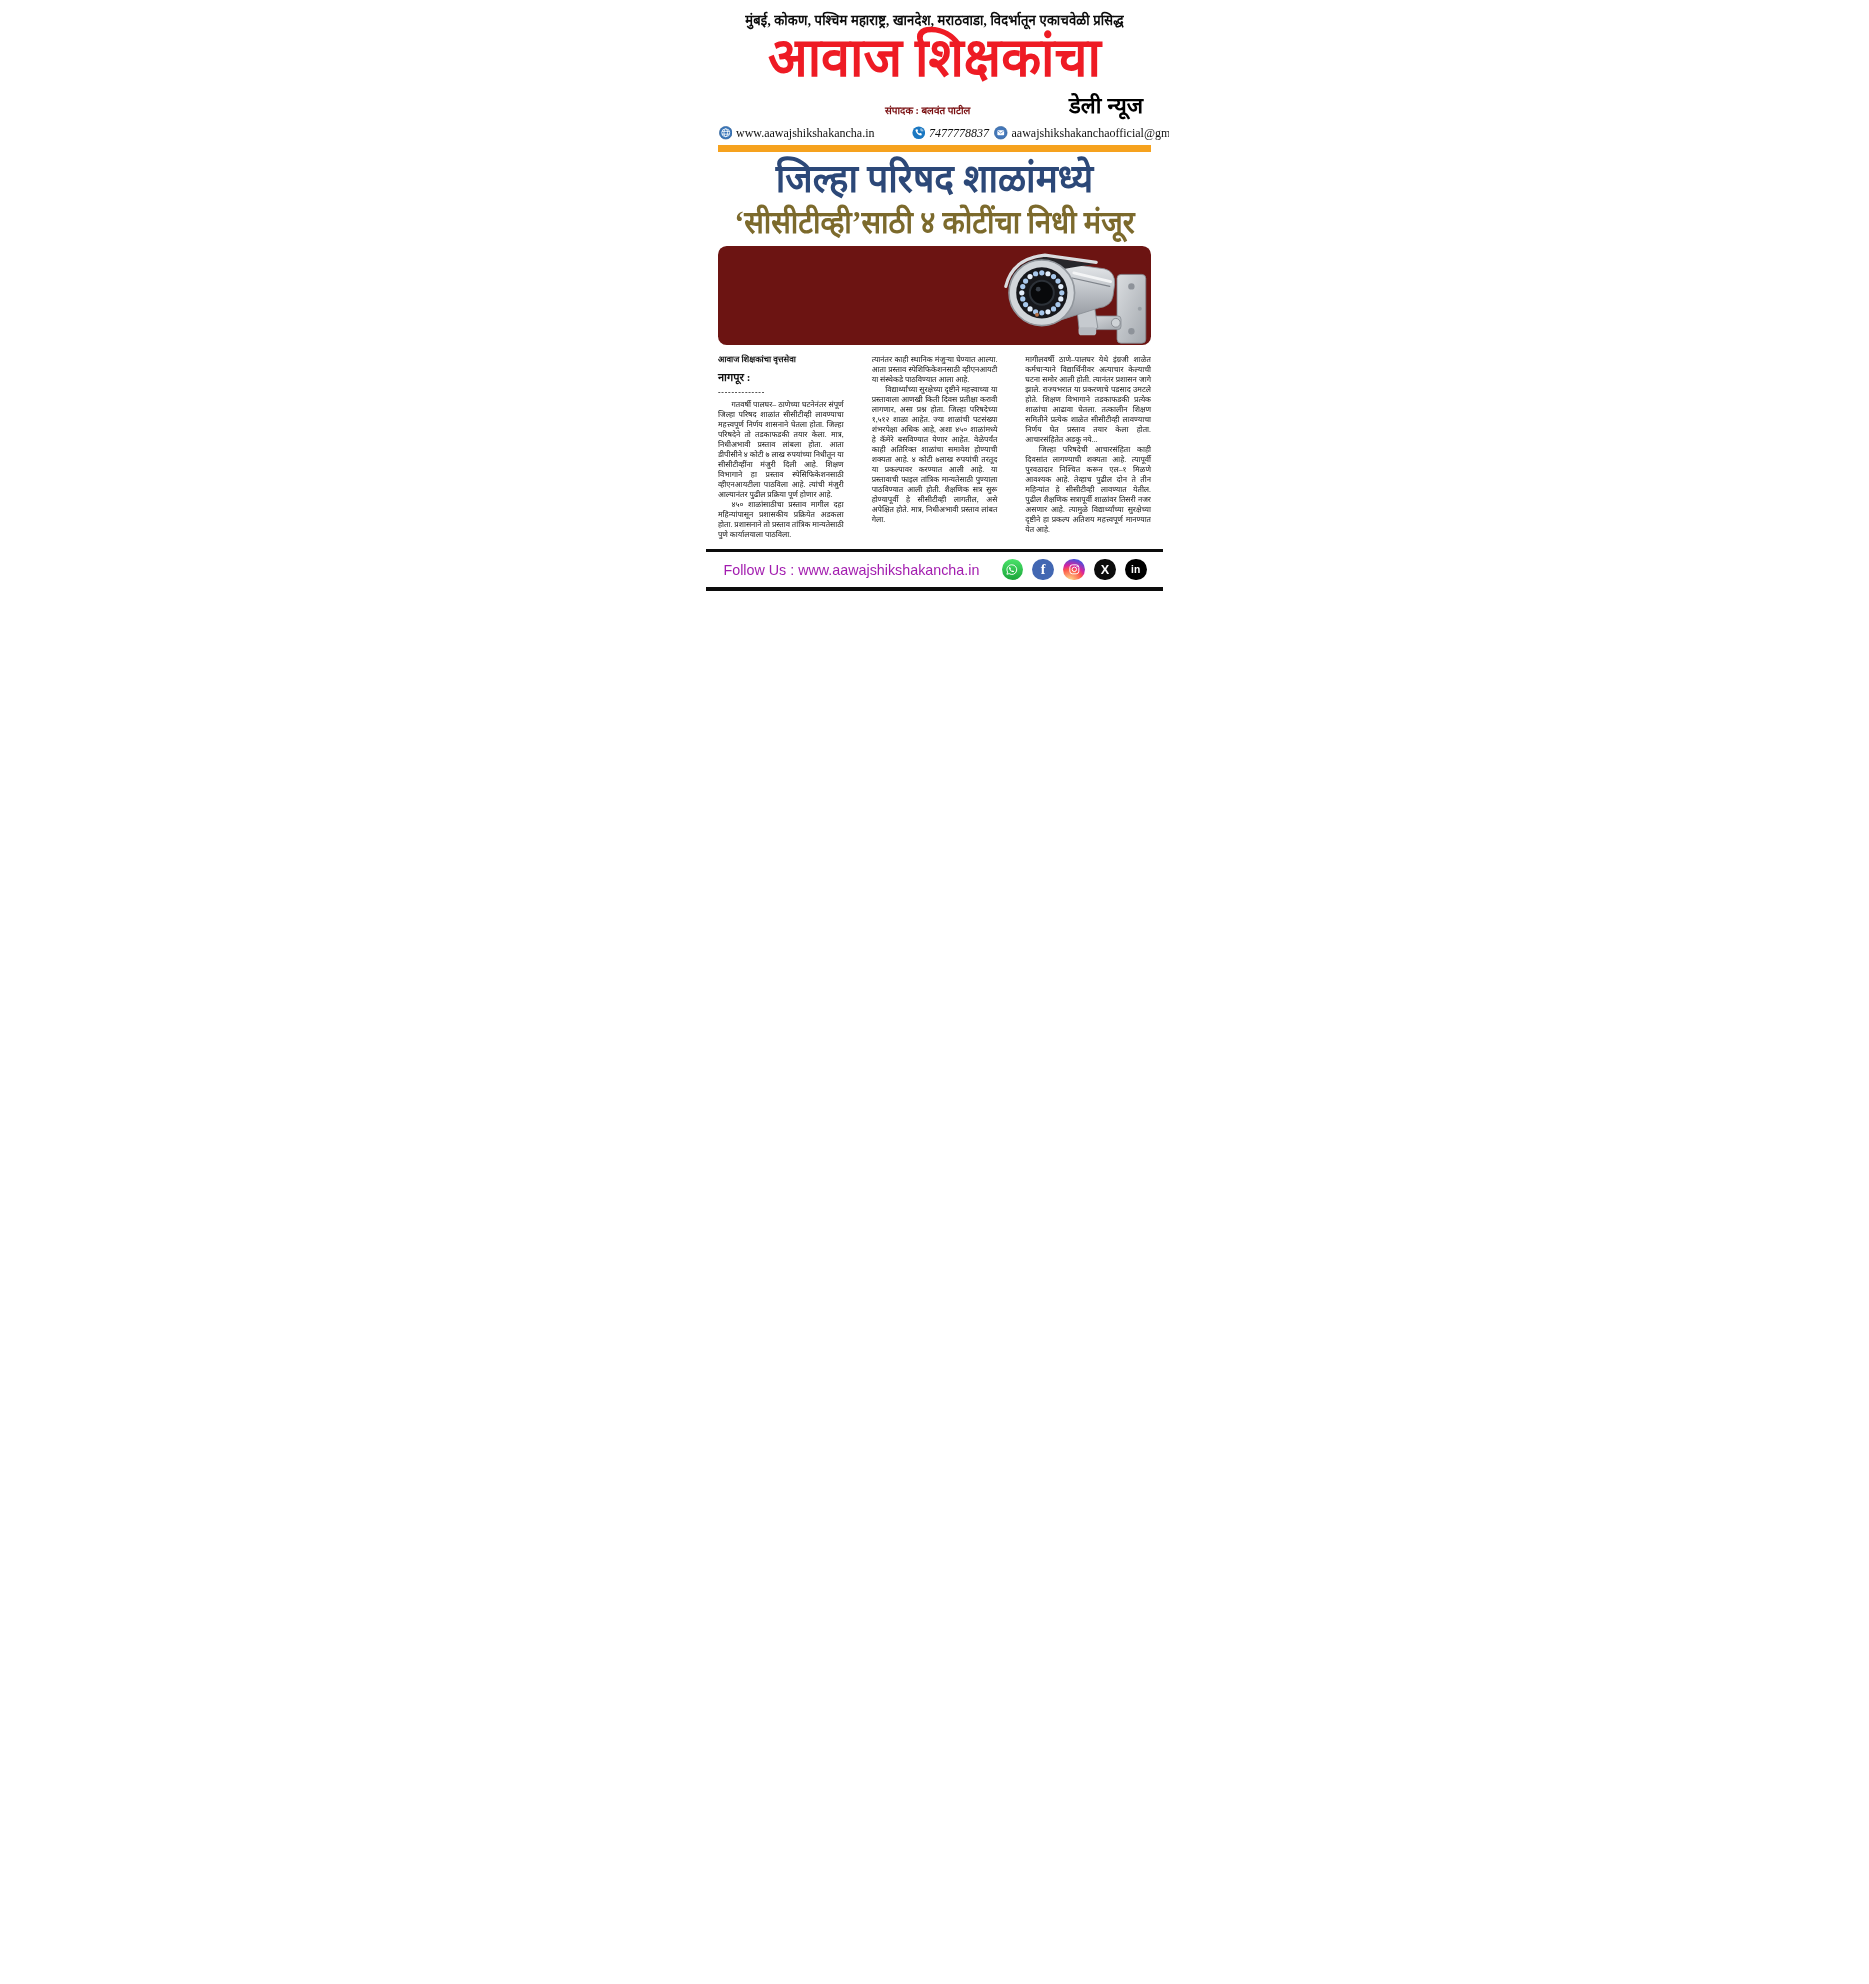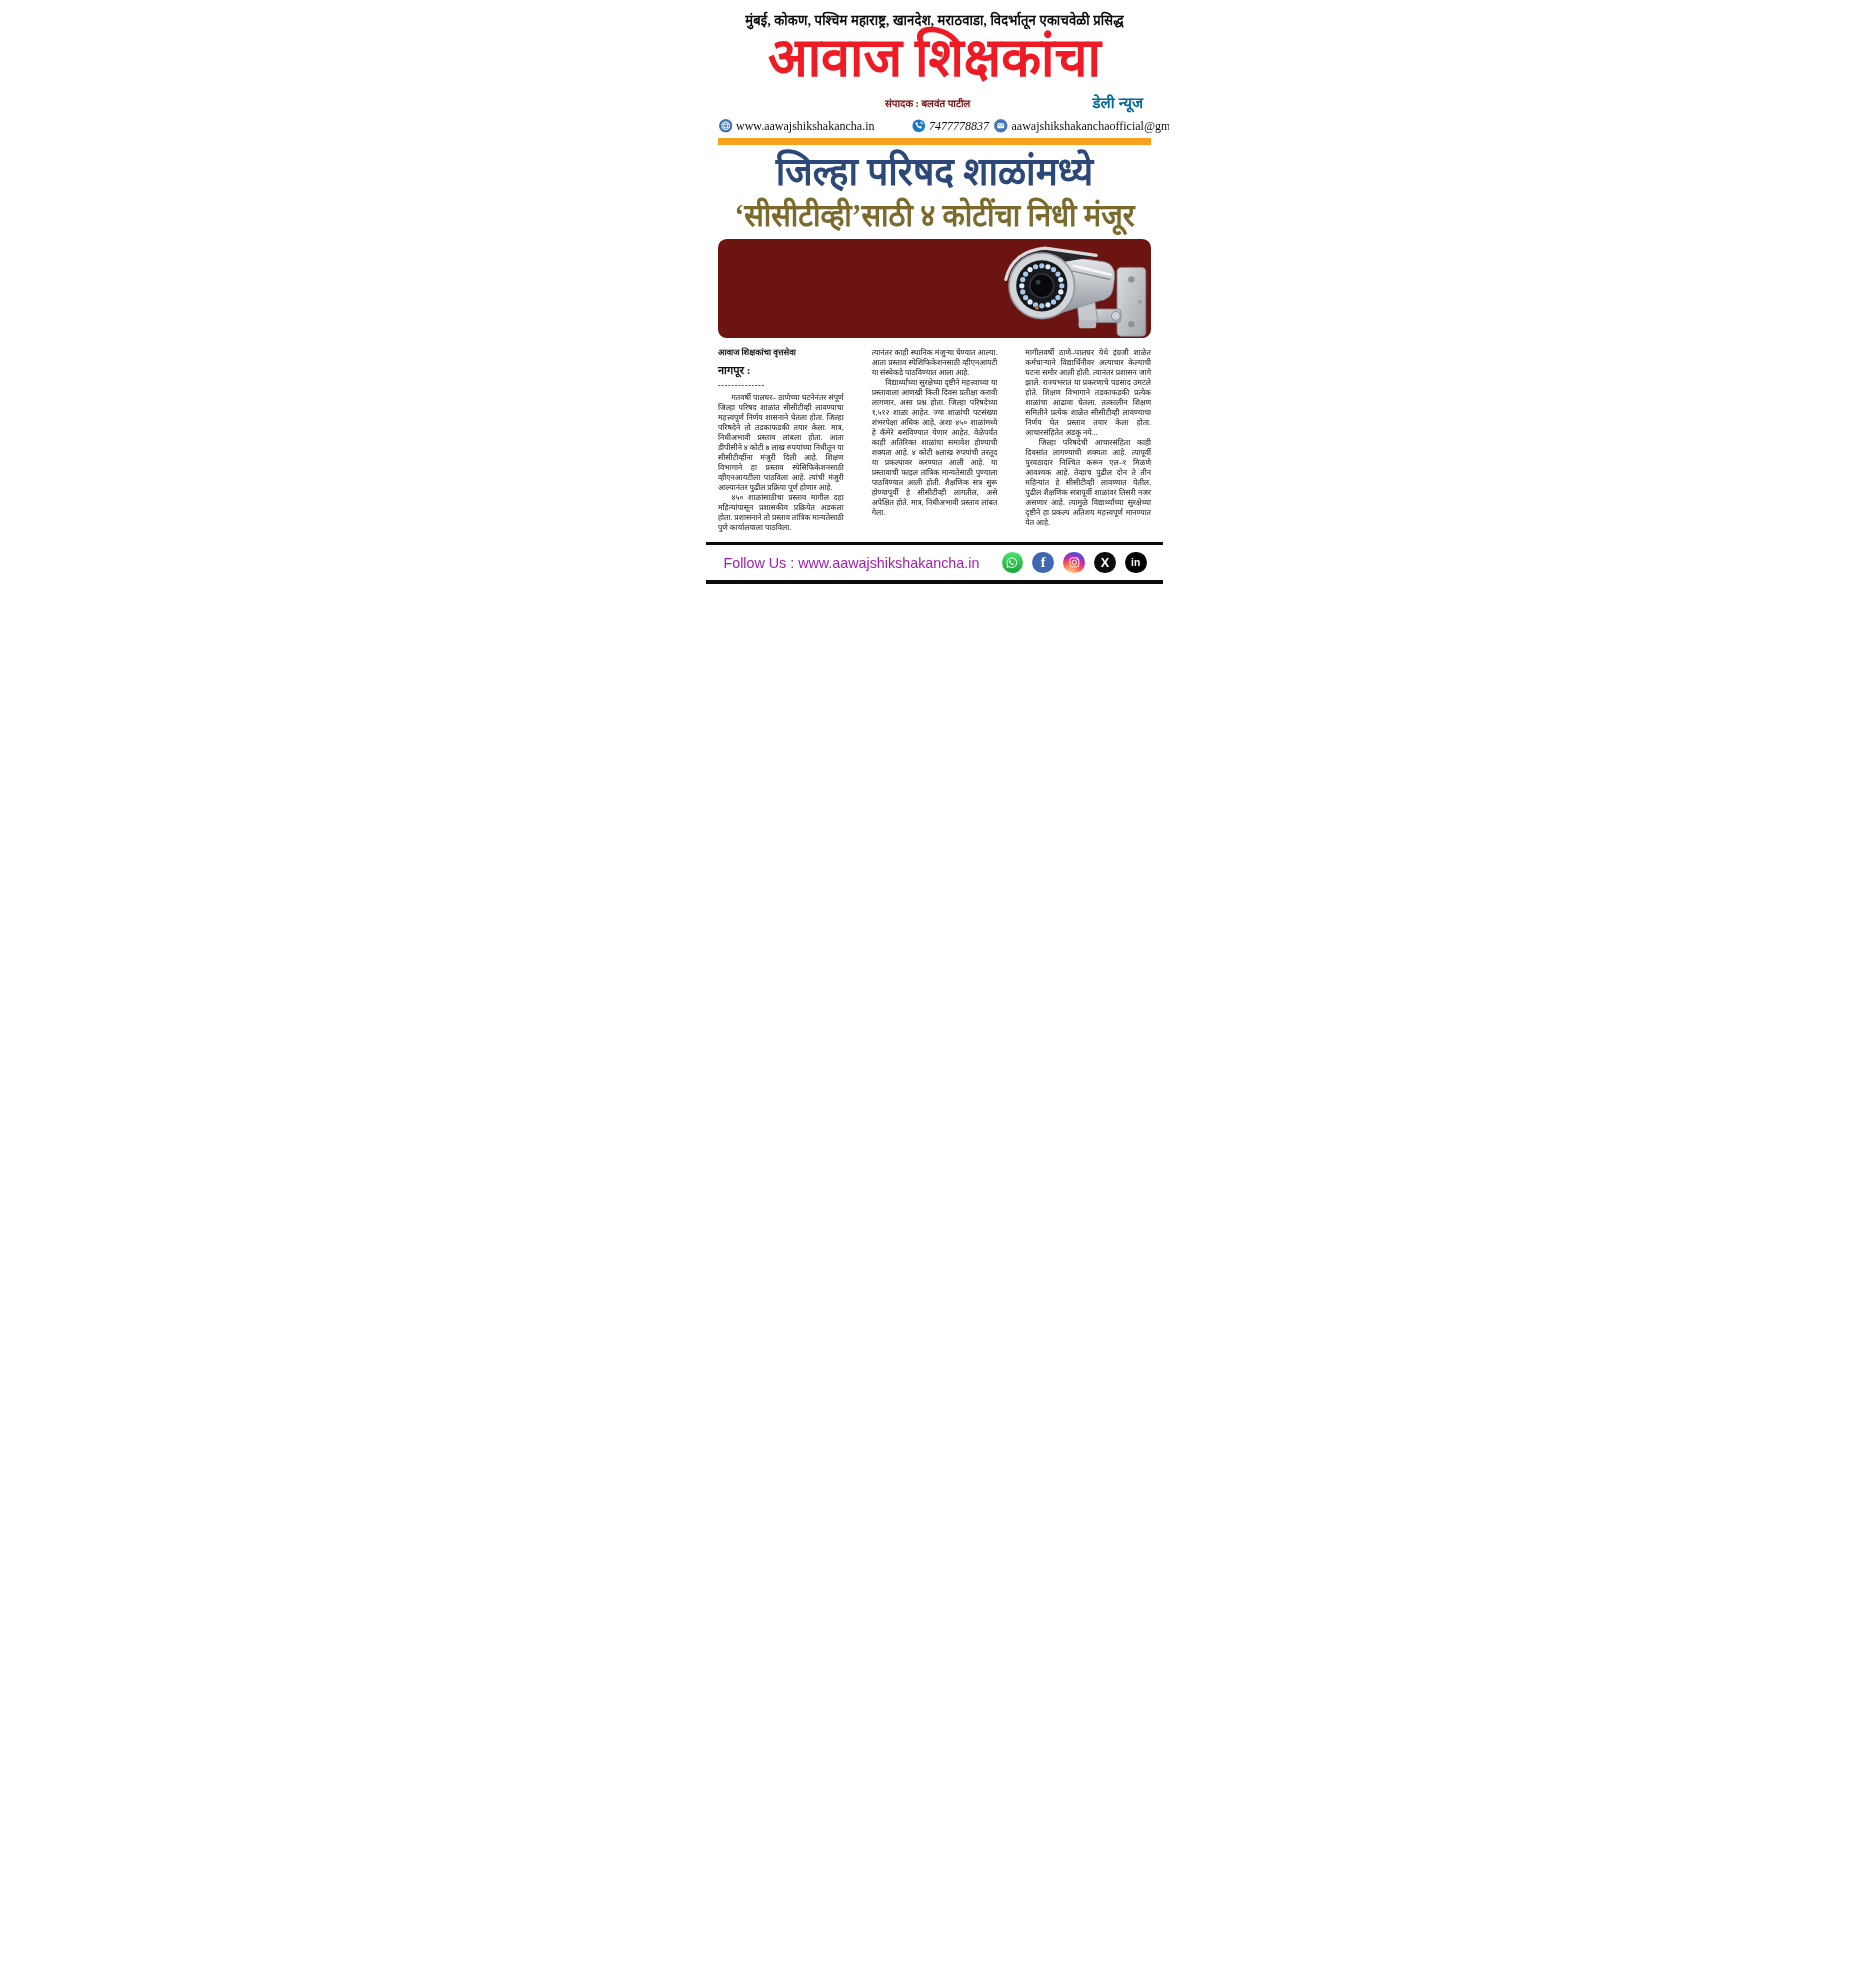--- a/index.html
+++ b/index.html
@@ -10,27 +10,27 @@
   
   .tagline{
     margin-top:10.3px;text-align:center;font-size:13px;font-weight:bold;color:#0b0b0b;
     letter-spacing:0.2px;transform:scaleY(1.12);
   }
   
   .masthead{
     margin:1.6px 0 0;text-align:center;font-size:52px;line-height:1.08;font-weight:bold;
     color:#ee1b24;white-space:nowrap;transform:scaleY(1.04);
   }
-  .subhead-row{position:relative;height:26px;margin-top:0;text-align:right;}
+  .subhead-row{position:relative;height:26px;margin-top:7px;text-align:right;}
   .editor{
     position:absolute;left:50%;transform:translateX(-58%);bottom:2.4px;
     font-size:10px;font-weight:bold;color:#7a1012;
   }
   .edition{
-    position:absolute;right:25.4px;bottom:0;font-size:15px;font-weight:bold;color:#0369a1;
+    position:absolute;right:25.4px;bottom:0;font-size:22px;font-weight:bold;color:#000000;
     font-family:"Liberation Sans","DejaVu Sans",sans-serif;
   }
   
   .contact-row{
     display:flex;align-items:flex-end;padding:4px 0 0 18px;height:17.5px;font-size:12px;
   }
   .contact-item{display:flex;align-items:center;gap:4px;white-space:nowrap;}
   .contact-item + .contact-item.phone{margin-left:37px;font-style:italic;}
   .contact-item + .contact-item.email{margin-left:5px;}
   .cicon{width:13.5px;height:13.5px;display:inline-block;flex:0 0 auto;}

